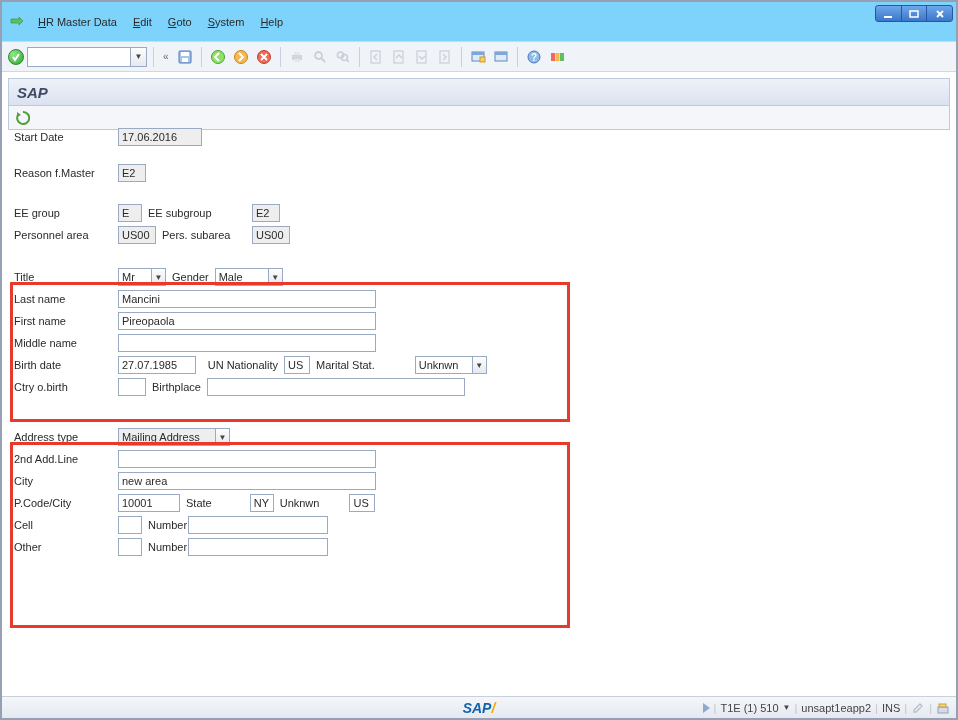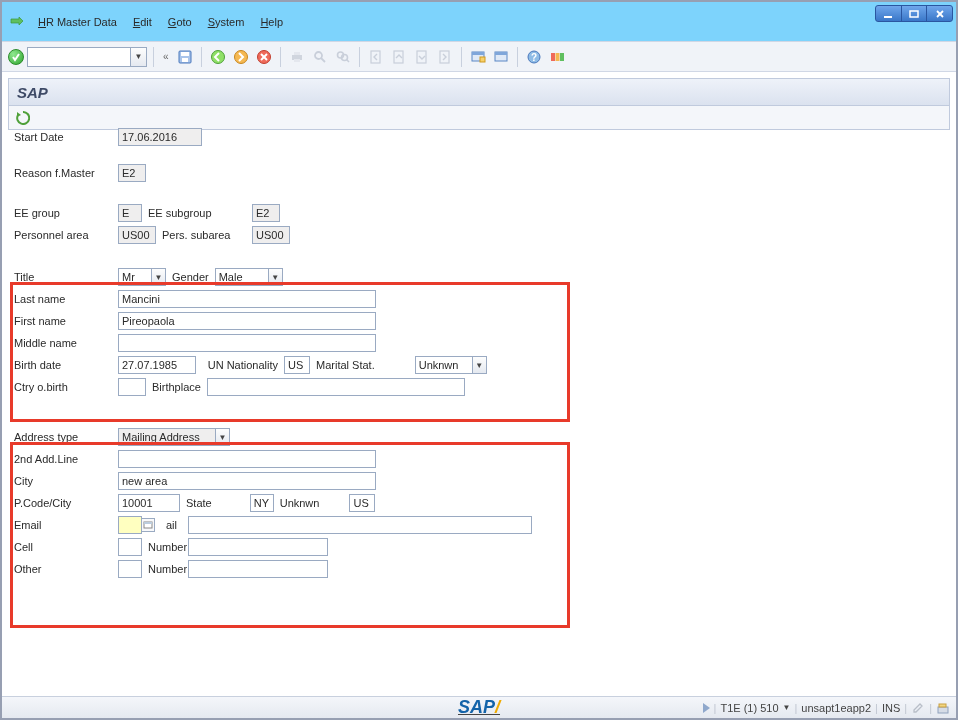--- a/index.html
+++ b/index.html
@@ -44,21 +44,21 @@
   .dd { width:14px; height:16px; background:linear-gradient(#fdfdfd,#e5e9f0); border-left:1px solid #9aaac2; display:flex; align-items:center; justify-content:center; font-size:8px; color:#444; margin-left:auto; }
   .gapcol { width:120px; padding-left:6px; }
 
   .redbox { position:absolute; border:3px solid #e83a2a; pointer-events:none; }
   .redbox.a { left:2px; top:162px; width:560px; height:140px; }
   .redbox.b { left:2px; top:322px; width:560px; height:186px; }
 
   
   .status { position:absolute; left:0; right:0; bottom:0; height:22px; background:linear-gradient(#f4f6fa,#e5e9f0); border-top:1px solid #c8d0de; display:flex; align-items:center; justify-content:flex-end; padding-right:6px; gap:4px; font-size:11px; color:#444; }
   .status .sep { color:#c0c6d1; }
-  .sap-logo { position:absolute; left:50%; transform:translateX(-50%); font-weight:bold; font-style:italic; font-size:18px;text-decoration:underline; }
+  .sap-logo { position:absolute; left:50%; transform:translateX(-50%); font-weight:bold; font-style:italic; font-size:14px; }
   .sap-logo .b { color:#1363a9; }
   .sap-logo .y { color:#f0ab00; }
   .tri { display:inline-block; width:0;height:0;border-top:5px solid transparent;border-bottom:5px solid transparent;border-left:7px solid #8fa8cc; vertical-align:middle; }
   .tiny-icon { display:inline-block; width:14px; height:14px; vertical-align:middle; }
 </style>
 </head>
 <body>
 
 <div class="window-bar">
   <div class="window-btn">
@@ -344,37 +344,20 @@
       </span>
     <span class="lbl2">State</span>
     <span style="width:32px"></span>
     <span class="fld" style="width:24px">
         <span>NY</span>
       </span>
     <span class="lbl2">Unknwn</span>
     <span style="width:24px"></span>
     <span class="fld" style="width:26px">
         <span>US</span>
-      </span>
-  </div>
-  <div class="row">
-    <span class="lbl">Email</span>
-    <span class="fld" style="width:24px;background:#ffffc0;position:relative;">
-      <span></span>
-      <span style="position:absolute;right:-14px;top:1px;width:14px;height:14px;border:1px solid #9aaac2;background:#f8f9fb;display:flex;align-items:center;justify-content:center;">
-        <svg width="10" height="10">
-            <rect x="1" y="2" width="8" height="6" fill="#fff" stroke="#888" stroke-width="1"></rect>
-            <rect x="1" y="2" width="8" height="2" fill="#bcd"></rect>
-          </svg>
-      </span>
-    </span>
-    <span style="width:18px"></span>
-    <span class="lbl2" style="width:28px">ail</span>
-    <span class="fld" style="width:344px">
-        <span></span>
       </span>
   </div>
   <div class="row">
     <span class="lbl">Cell</span>
     <span class="fld" style="width:24px">
         <span></span>
       </span>
     <span class="lbl2" style="width:46px">Number</span>
     <span class="fld" style="width:140px">
         <span></span>

